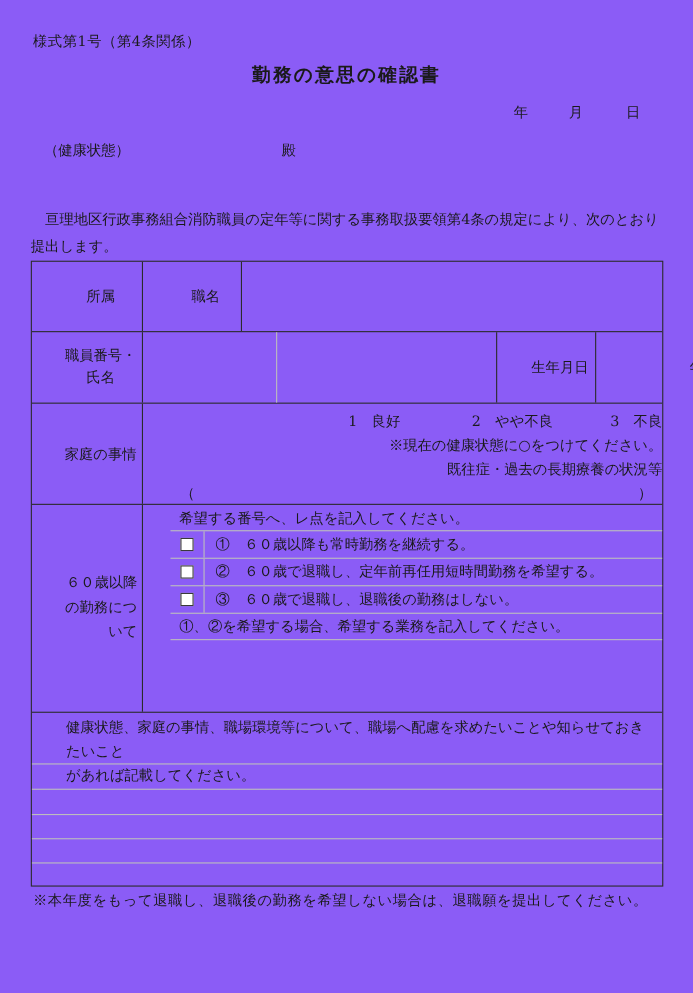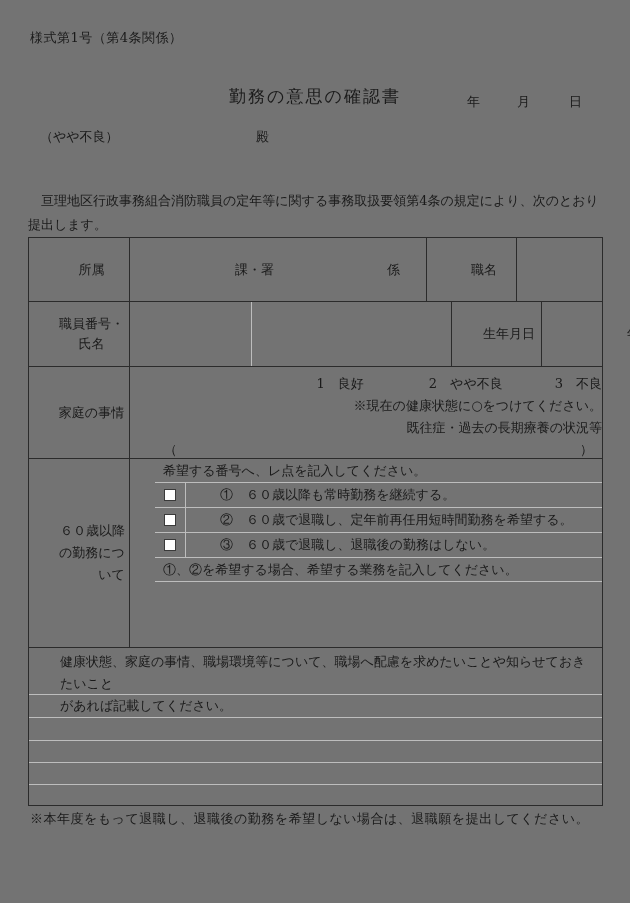--- a/index.html
+++ b/index.html
@@ -1,29 +1,29 @@
 <!DOCTYPE html>
 <html><head>
 <meta charset="utf-8">
 <style>
   * { margin:0; padding:0; box-sizing:border-box; }
   html,body { background:#e8e8e8; }
   .page {
     position:relative;
     width:630px; height:903px;
-    background:#737373;
+    background:#8b5cf6;
     font-family:"DejaVu Serif","Liberation Serif",serif;
     color:#1a1a1a;
     font-size:13px;
     overflow:hidden;
   }
   .abs { position:absolute; }
   .form-code { left:30px; top:29px; letter-spacing:.5px; }
   .doc-title { left:0; top:57px; width:630px; text-align:center;
-               font-size:17px; font-weight:normal; letter-spacing:2px;margin-top:28px; }
+               font-size:17px; font-weight:bold; letter-spacing:2px; }
   .date-line { top:93px; left:0; width:630px; height:18px; }
   .date-line span { position:absolute; }
   .dl-year  { left:467px; }
   .dl-month { left:517px; }
   .dl-day   { left:569px; }
   .addressee { top:128px; left:0; width:630px; height:18px; }
   .addr-label { position:absolute; left:40px; }
   .addr-dono  { position:absolute; left:256px; }
   .body-par { left:28px; top:189px; width:576px; line-height:24px; }
   .body-par .l1 { text-indent:13px; }
@@ -59,21 +59,21 @@
 
   .r3 { height:92px; }
   .r3 .content { flex:1; padding:6px 0 0 9px; line-height:22px;text-align:right; }
   .scale-line { white-space:pre; }
   .paren-line { display:flex; justify-content:space-between; padding-right:9px; }
 
   .r4 { height:189px; }
   .r4 .content { flex:1; display:flex; flex-direction:column; }
   .sub { border-bottom:1px solid #bdbdbd; display:flex; align-items:center; }
   .sub-instr { height:24px; padding-left:8px; }
-  .sub-opt   { height:25px;gap:24px; }
+  .sub-opt   { height:25px; }
   .sub-note  { height:24px; padding-left:8px; }
   .sub-empty { flex:1; border-bottom:none; }
   .cb-cell { width:31px; flex:0 0 31px; align-self:stretch;
              border-right:1px solid #bdbdbd;
              display:flex; align-items:center; justify-content:center; }
   .cb-box { display:inline-block; width:12px; height:12px;
             border:1px solid #3a3a3a; background:#fff; }
   .opt-text { padding-left:10px; }
   .lab-60 { text-align:right; padding-left:5px; line-height:22px;
             display:flex; align-items:center; width:76px; flex:0 0 76px; }
@@ -95,37 +95,33 @@
   <div class="abs form-code">様式第1号（第4条関係）</div>
   <div class="abs doc-title">勤務の意思の確認書</div>
 
   <div class="abs date-line">
     <span class="dl-year">年</span>
     <span class="dl-month">月</span>
     <span class="dl-day">日</span>
   </div>
 
   <div class="abs addressee">
-    <span class="addr-label">（やや不良）</span>
+    <span class="addr-label">（健康状態）</span>
     <span class="addr-dono">殿</span>
   </div>
 
   <div class="abs body-par">
     <div class="l1">亘理地区行政事務組合消防職員の定年等に関する事務取扱要領第4条の規定により、次のとおり</div>
     <div class="l2">提出します。</div>
   </div>
 
   <div class="tbl">
 
     <div class="row r1">
       <div class="cell lab vb">所属</div>
-      <div class="cell bc vb">
-        <span class="pos-ka">課・署</span>
-        <span class="pos-kakari">係</span>
-      </div>
       <div class="cell d vb">職名</div>
       <div class="cell e"></div>
     </div>
 
     <div class="row r2">
       <div class="cell lab vb">
         <div class="lab2">
           <div>職員番号・</div>
           <div>氏名</div>
         </div>

